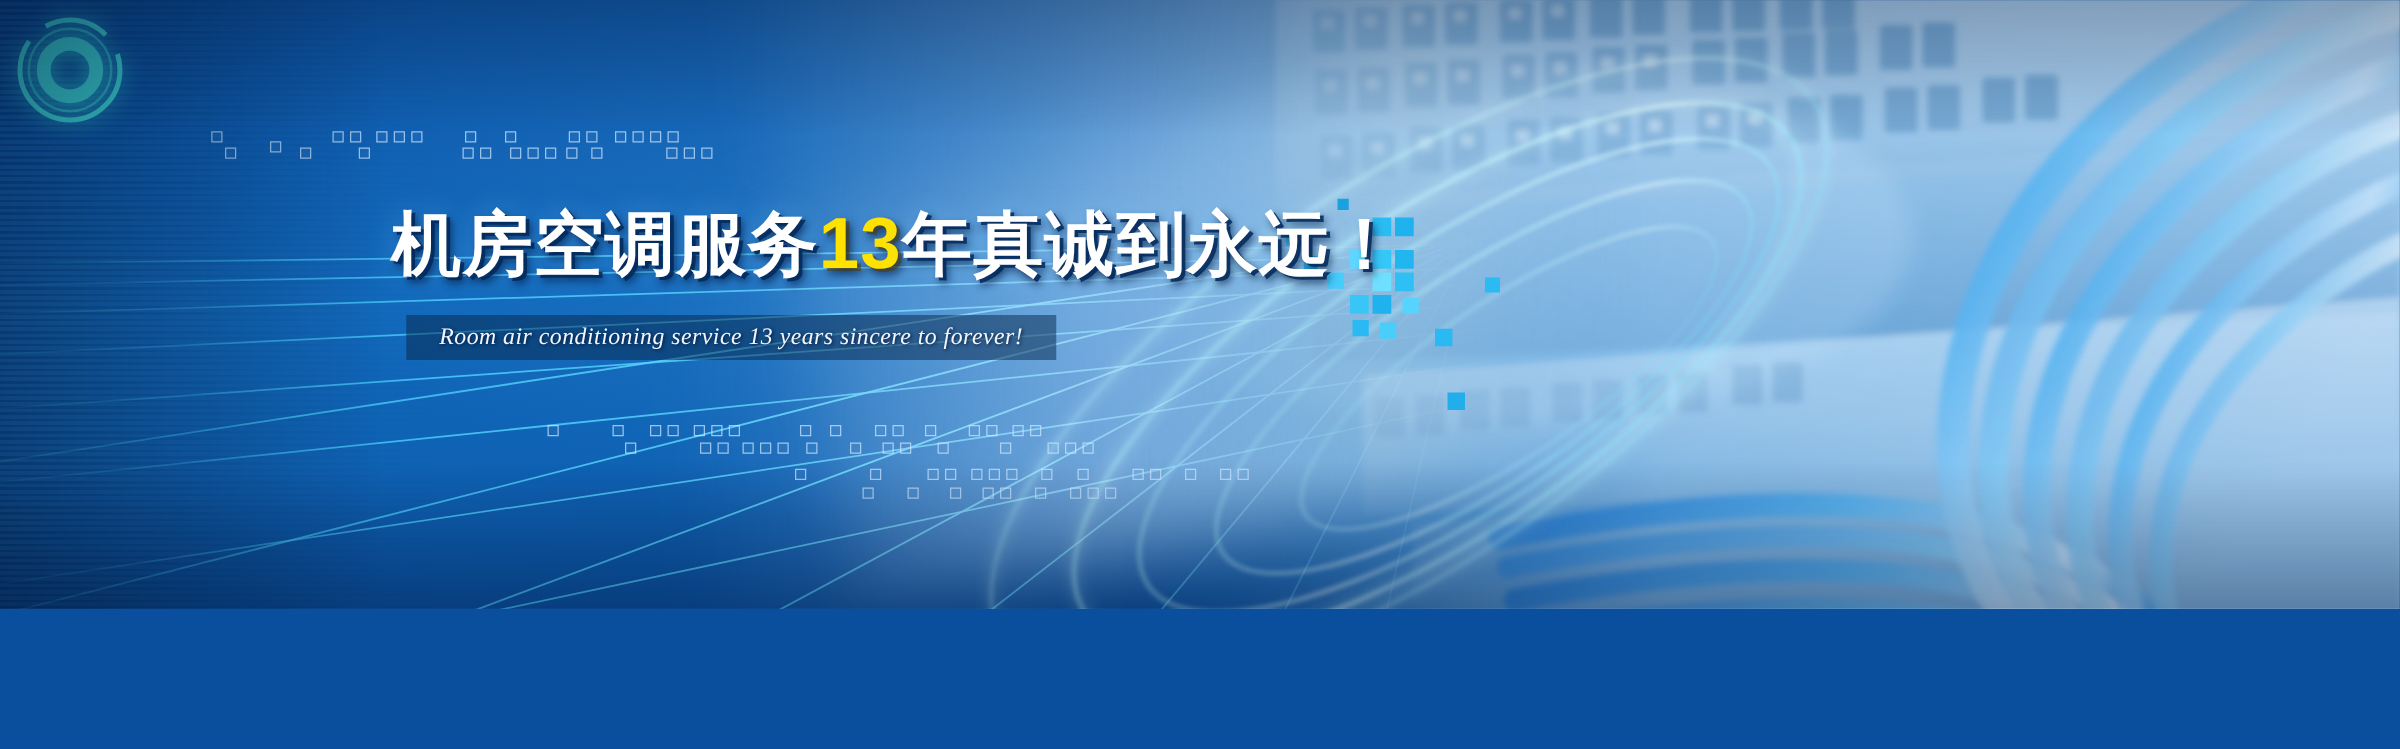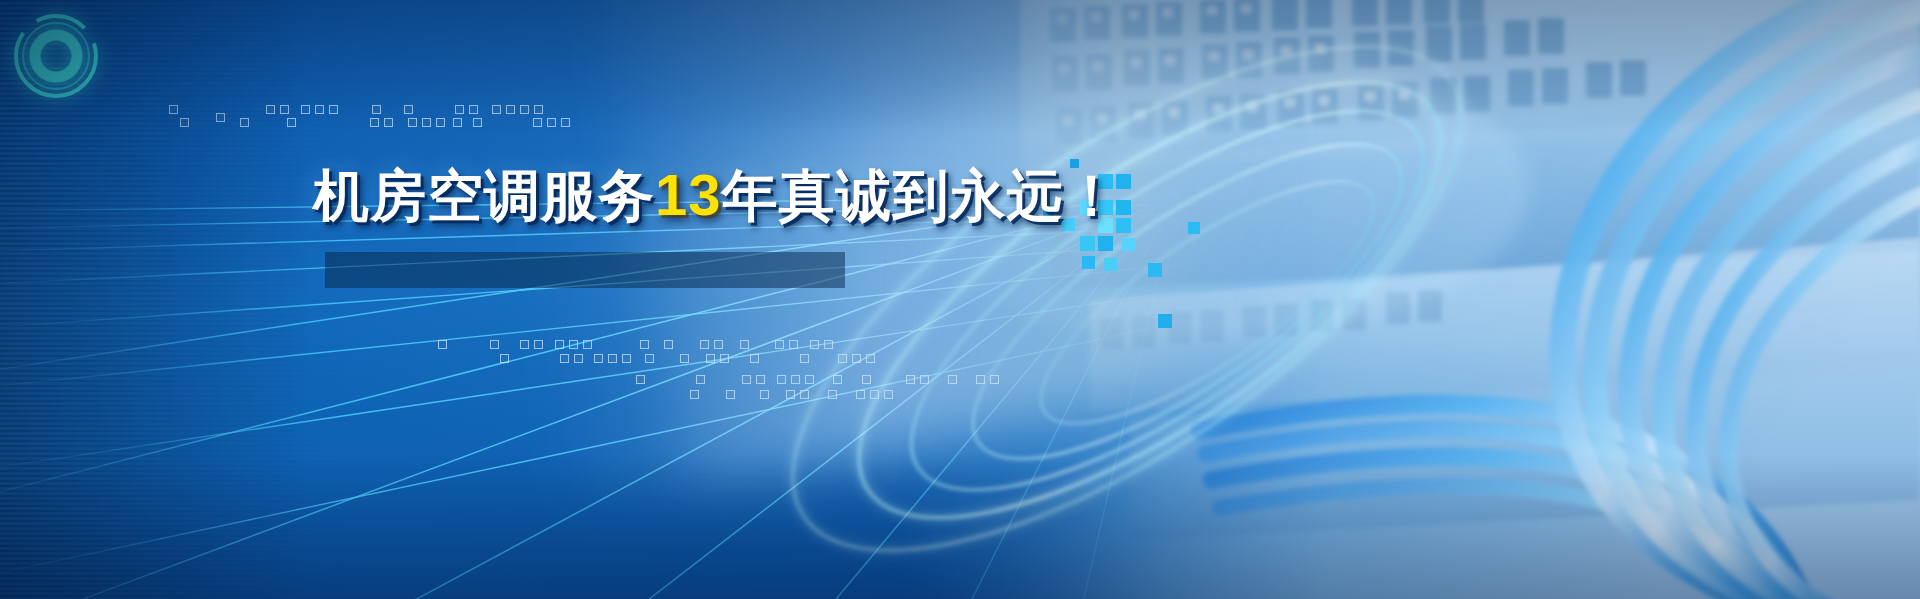--- a/index.html
+++ b/index.html
@@ -4,21 +4,21 @@
 <title>Banner</title>
 <style>
   * { margin:0; padding:0; box-sizing:border-box; }
   html,body{
     width:1920px; height:599px; overflow:hidden;
     background:#0a4f9e;
     font-family:"Liberation Sans", sans-serif;
   }
   #banner{
     position:relative;
-    width:1920px; height:599px;
+    width:1920px; height:487px;
     overflow:hidden;
     background:#0a5bab;
     text-align:right;
   }
   .layer{ position:absolute; inset:0; pointer-events:none; }
 
   
   #bg-base{
     background:
       radial-gradient(120% 150% at 76% 18%, rgba(150,205,245,.55) 0%, rgba(90,170,230,.22) 28%, rgba(10,91,171,0) 58%),
@@ -505,14 +505,17 @@
     <div class="mblk" style="left:1158px;top:314px;width:14px;height:14px;background:#22aeea;"></div>
     <div class="mblk" style="left:1188px;top:222px;width:12px;height:12px;background:#2bbbf3;"></div>
   </div>
 
   <div class="layer" id="bg-vignette"></div>
 
   <div id="subtitle-band"></div>
 
   <h1 id="headline"><span class="hl-p1">机房空调服务</span><span class="hl-num">13</span><span class="hl-p2">年真诚到永远</span><span class="hl-bang">！</span></h1>
 
+  <div id="subtitle">
+      <span>Room air conditioning service 13 years sincere to forever!</span>
+    </div>
 
 </div>
 
 </body></html>

